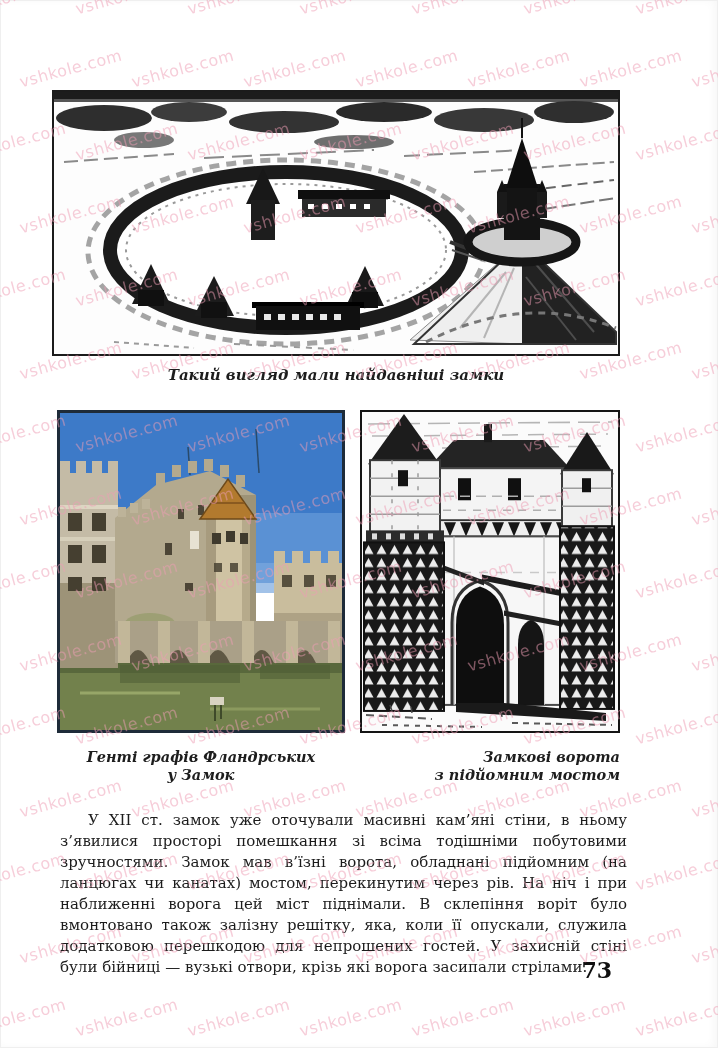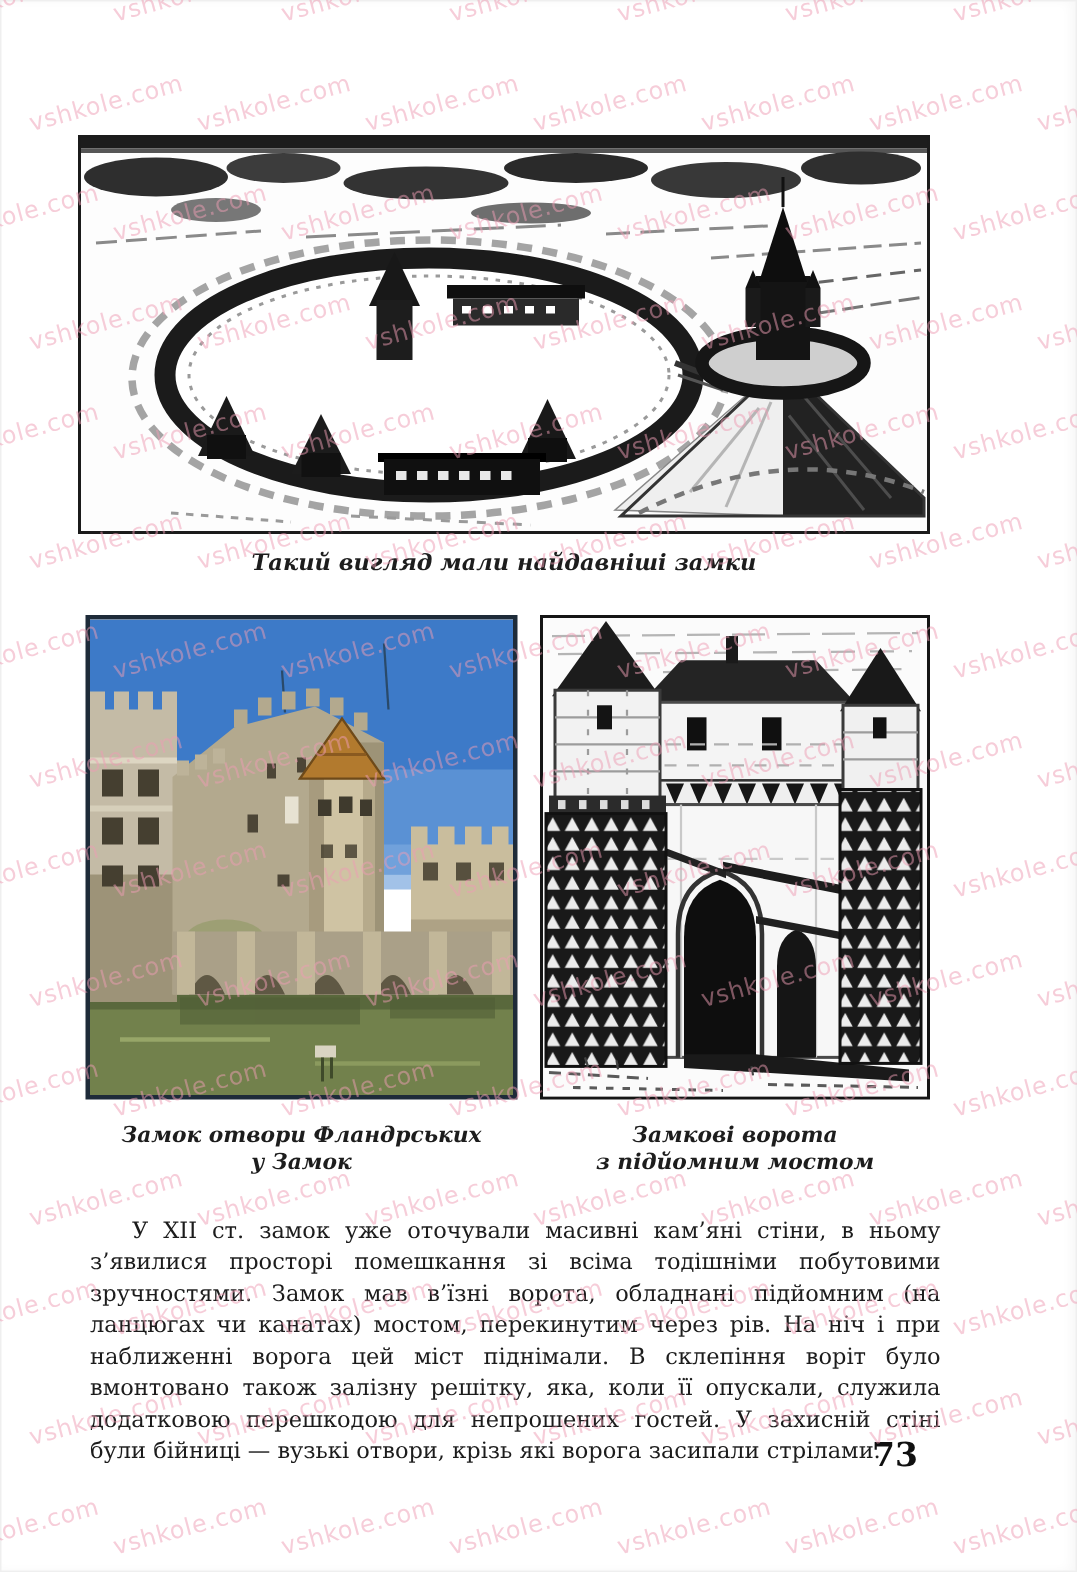--- a/index.html
+++ b/index.html
@@ -14,21 +14,21 @@
     white-space:nowrap;transform:rotate(-15deg);opacity:.5;letter-spacing:.5px;
   }
   .figure{position:absolute;background:#fff;box-sizing:border-box;}
   .fig-top{left:52px;top:90px;width:568px;height:266px;border:2px solid #1b1b1b;}
   .fig-left{left:57px;top:410px;width:288px;height:323px;border:3px solid #1e2b39;}
   .fig-right{left:360px;top:410px;width:260px;height:323px;border:2px solid #141414;}
   .figure svg{display:block;width:100%;height:100%;}
   .cap{position:absolute;text-align:center;font-style:italic;font-weight:bold;color:#1d1d1d;}
   .cap-top{left:52px;top:366px;width:568px;font-size:15px;}
   .cap-left{left:57px;top:748px;width:288px;font-size:14.5px;line-height:18px;}
-  .cap-right{left:360px;top:748px;width:260px;font-size:14.5px;line-height:18px;}
+  .cap-right{left:360px;top:748px;width:260px;font-size:14.5px;line-height:18px;text-align:right;}
   .body-text{
     position:absolute;left:60px;top:795px;width:567px;
     font-size:15px;line-height:21px;text-align:justify;text-indent:28px;color:#1c1c1c;
   }
   .page-num{
     position:absolute;top:957px;left:557px;width:55px;text-align:right;
     font-size:22px;font-weight:bold;color:#101010;
   }
 </style>
 </head>
@@ -330,21 +330,21 @@
       </g>
       <g stroke="#444" stroke-width="1.5">
         <line x1="30" y1="298" x2="28" y2="292"></line>
           <line x1="50" y1="300" x2="49" y2="294"></line>
           <line x1="140" y1="304" x2="139" y2="298"></line>
       </g>
     </svg>
   </div>
 
   <div class="cap cap-left">
-    <div>Замок отвори Фландрських</div>
+    <div>Генті графів Фландрських</div>
     <div>у Замок</div>
   </div>
   <div class="cap cap-right">
     <div>Замкові ворота</div>
     <div>з підйомним мостом</div>
   </div>
 
   <p class="body-text">У XII ст. замок уже оточували масивні кам’яні стіни, в ньому з’явилися просторі помешкання зі всіма тодішніми побутовими зручностями. Замок мав в’їзні ворота, обладнані підйомним (на ланцюгах чи канатах) мостом, перекинутим через рів. На ніч і при наближенні ворога цей міст піднімали. В склепіння воріт було вмонтовано також залізну решітку, яка, коли її опускали, служила додатковою перешкодою для непрошених гостей. У захисній стіні були бійниці — вузькі отвори, крізь які ворога засипали стрілами.</p>
 
   <div class="page-num">73</div>

